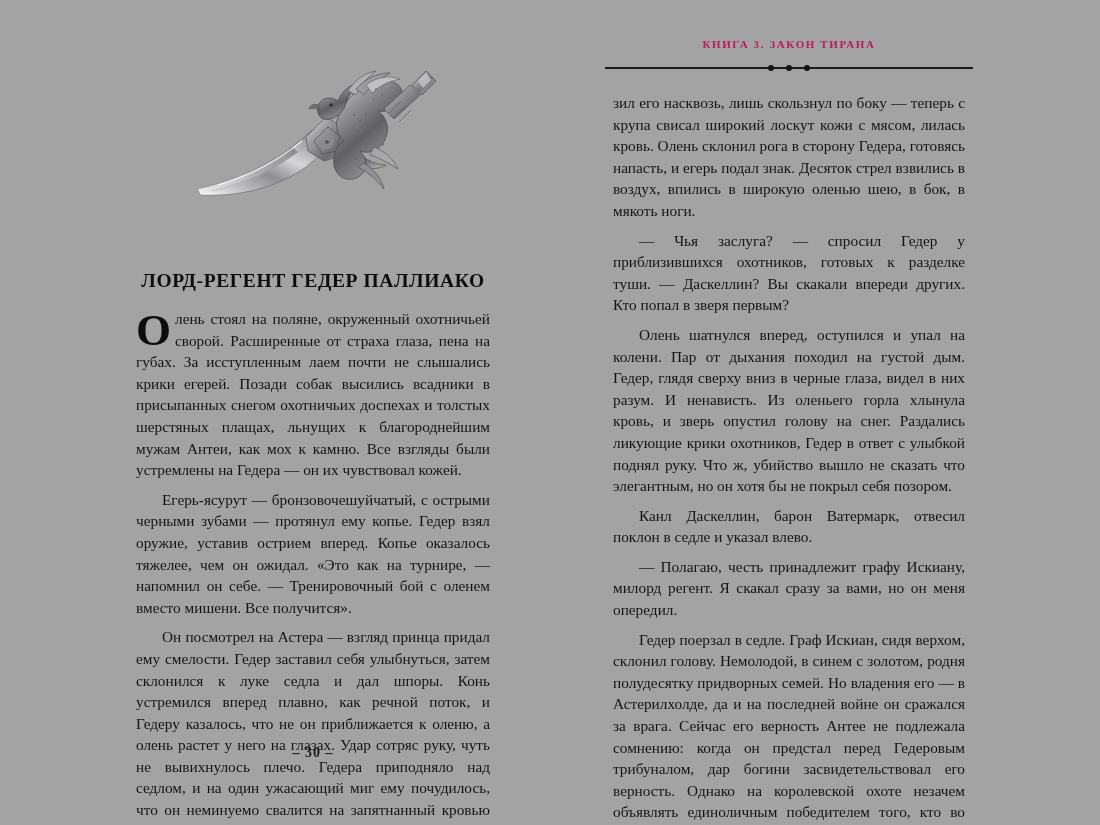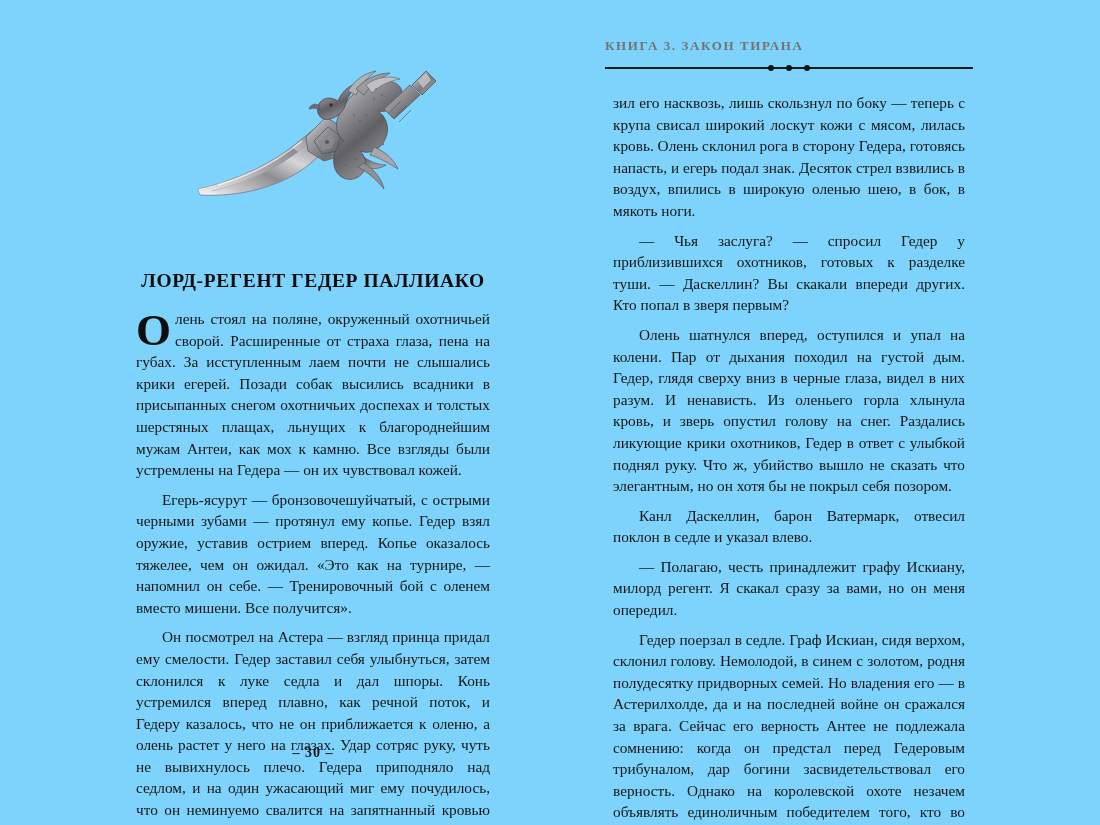--- a/index.html
+++ b/index.html
@@ -21,21 +21,21 @@
     width: 1100px;
     height: 825px;
     background: #ffffff;
   }
 
   
   .page {
     position: absolute;
     top: 0;
     height: 825px;
-    background: #7dd3fc;
+    background: #a3a3a3;
   }
   .page-left  { left: 0;   width: 550px; }
   .page-right { left: 550px; width: 550px; }
 
   
   .illustration-wrap {
     position: absolute;
     left: 128px;
     top: 52px;
     width: 370px;
@@ -96,24 +96,25 @@
     margin-top: 2px;
     color: #0d0d0d;
   }
 
   
   .running-head {
     position: absolute;
     left: 605px;
     top: 38px;
     width: 368px;
-    font-size: 13px;
+    text-align: center;
+    font-size: 11px;
     font-weight: 700;
     letter-spacing: 1.6px;
-    color: #737373;
+    color: #be185d;
     text-transform: uppercase;
   }
   .head-rule {
     position: absolute;
     left: 605px;
     top: 62px;
     width: 368px;
     height: 12px;
   }
   .head-rule .line {

